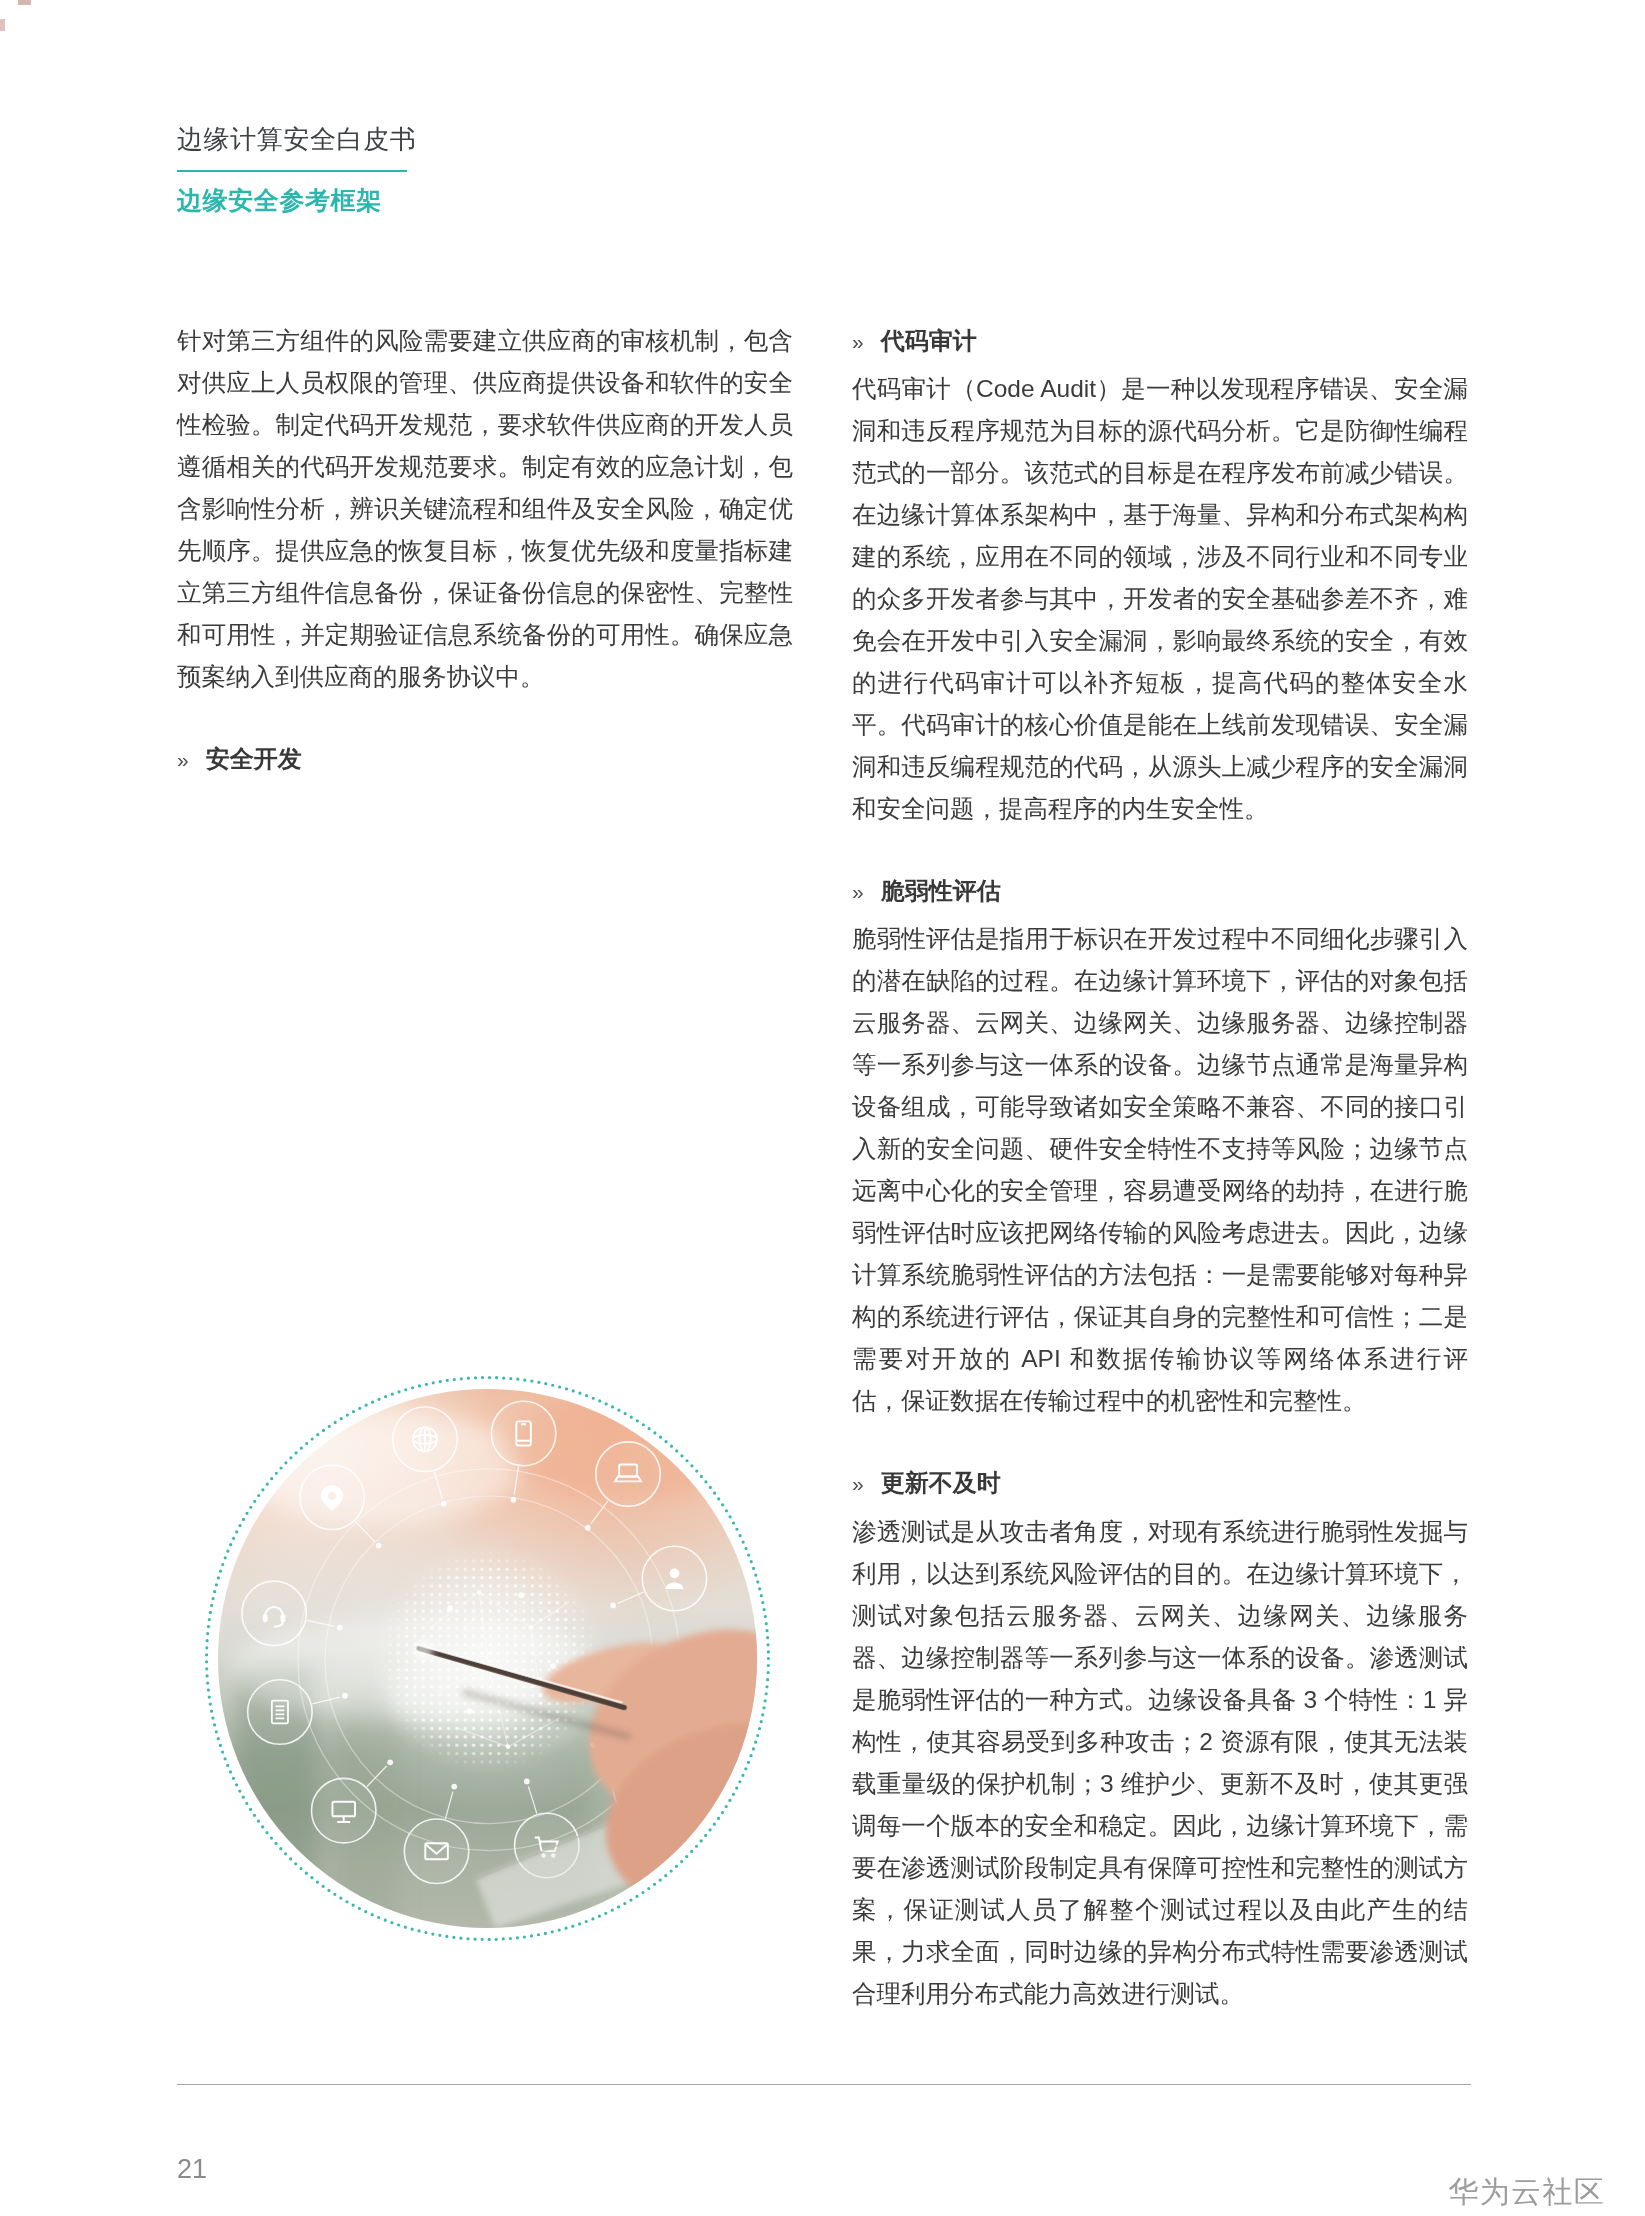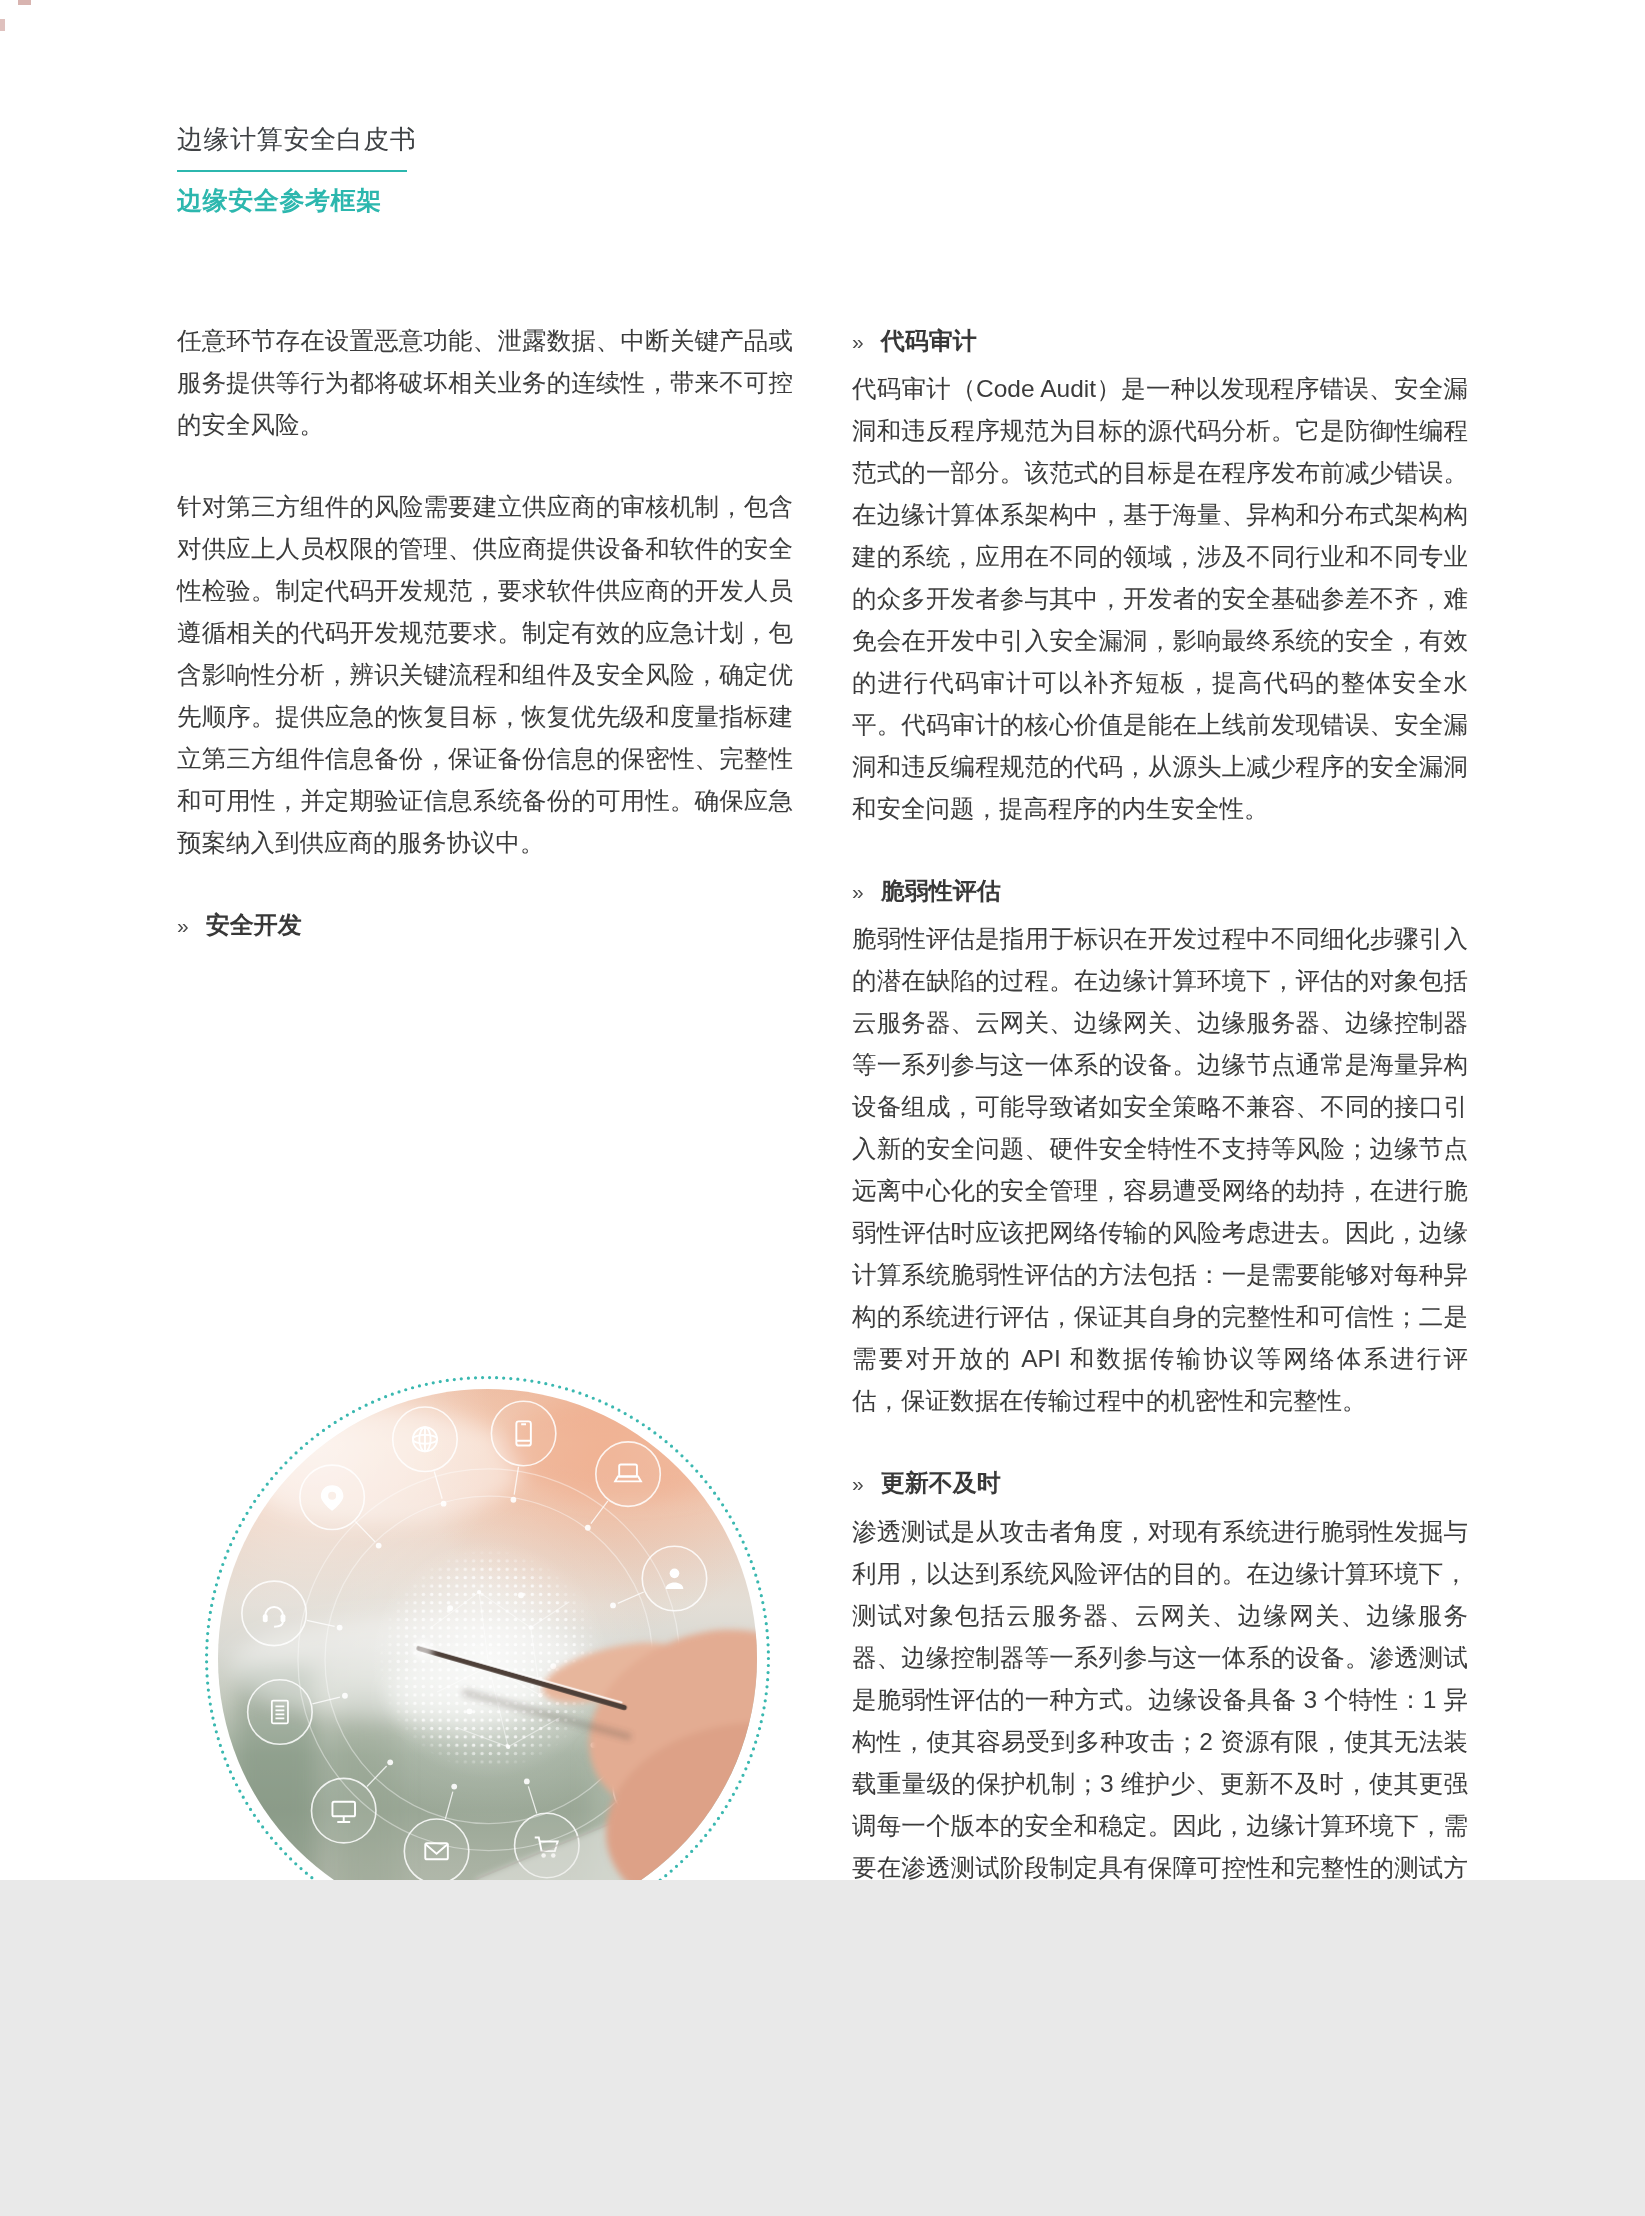--- a/index.html
+++ b/index.html
@@ -1,17 +1,17 @@
 <!DOCTYPE html>
 <html style="font-size:10.3px"><head>
 <meta charset="utf-8">
 <style>
   html,body{margin:0;padding:0;background:#e9e9e9;}
   .page{
-    position:relative;width:1645px;height:1880px;background:#ffffff;
+    position:relative;width:1645px;height:2216px;background:#ffffff;
     font-family:"Liberation Sans","DejaVu Sans",sans-serif;overflow:hidden;
   }
   
   .corner-h{position:absolute;left:18px;top:0px;width:13px;height:4.5px;background:#b8766f;opacity:.55;}
   .corner-v{position:absolute;left:0px;top:19.3px;width:4.5px;height:11.6px;background:#b8766f;opacity:.45;}
 
   .doc-header{position:absolute;left:177px;top:123px;}
   .doc-title{font-size:26px;font-weight:500;color:#3f4245;letter-spacing:0.6px;line-height:1.25;}
   .title-rule{width:230px;height:2.6px;margin-top:14px;background:#2cb7ae;}
   .doc-subtitle{margin-top:13px;font-size:25px;font-weight:700;color:#2cb7ae;letter-spacing:0.6px;line-height:1.2;}
@@ -57,21 +57,20 @@
   <div class="corner-h"></div>
   <div class="corner-v"></div>
 
   <div class="doc-header">
     <div class="doc-title">边缘计算安全白皮书</div>
     <div class="title-rule"></div>
     <div class="doc-subtitle">边缘安全参考框架</div>
   </div>
 
   <div class="col col-left">
-      <p class="para">任意环节存在设置恶意功能、泄露数据、中断关键产品或服务提供等行为都将破坏相关业务的连续性，带来不可控的安全风险。</p>
       <p class="para">针对第三方组件的风险需要建立供应商的审核机制，包含对供应上人员权限的管理、供应商提供设备和软件的安全性检验。制定代码开发规范，要求软件供应商的开发人员遵循相关的代码开发规范要求。制定有效的应急计划，包含影响性分析，辨识关键流程和组件及安全风险，确定优先顺序。提供应急的恢复目标，恢复优先级和度量指标建立第三方组件信息备份，保证备份信息的保密性、完整性和可用性，并定期验证信息系统备份的可用性。确保应急预案纳入到供应商的服务协议中。</p>
       <div class="section">
         <div class="sec-head">
           <span class="sec-marker">»</span>
           <span class="sec-title">安全开发</span>
         </div>
       </div>
     </div>
   <div class="col col-right">
       <div class="section">

